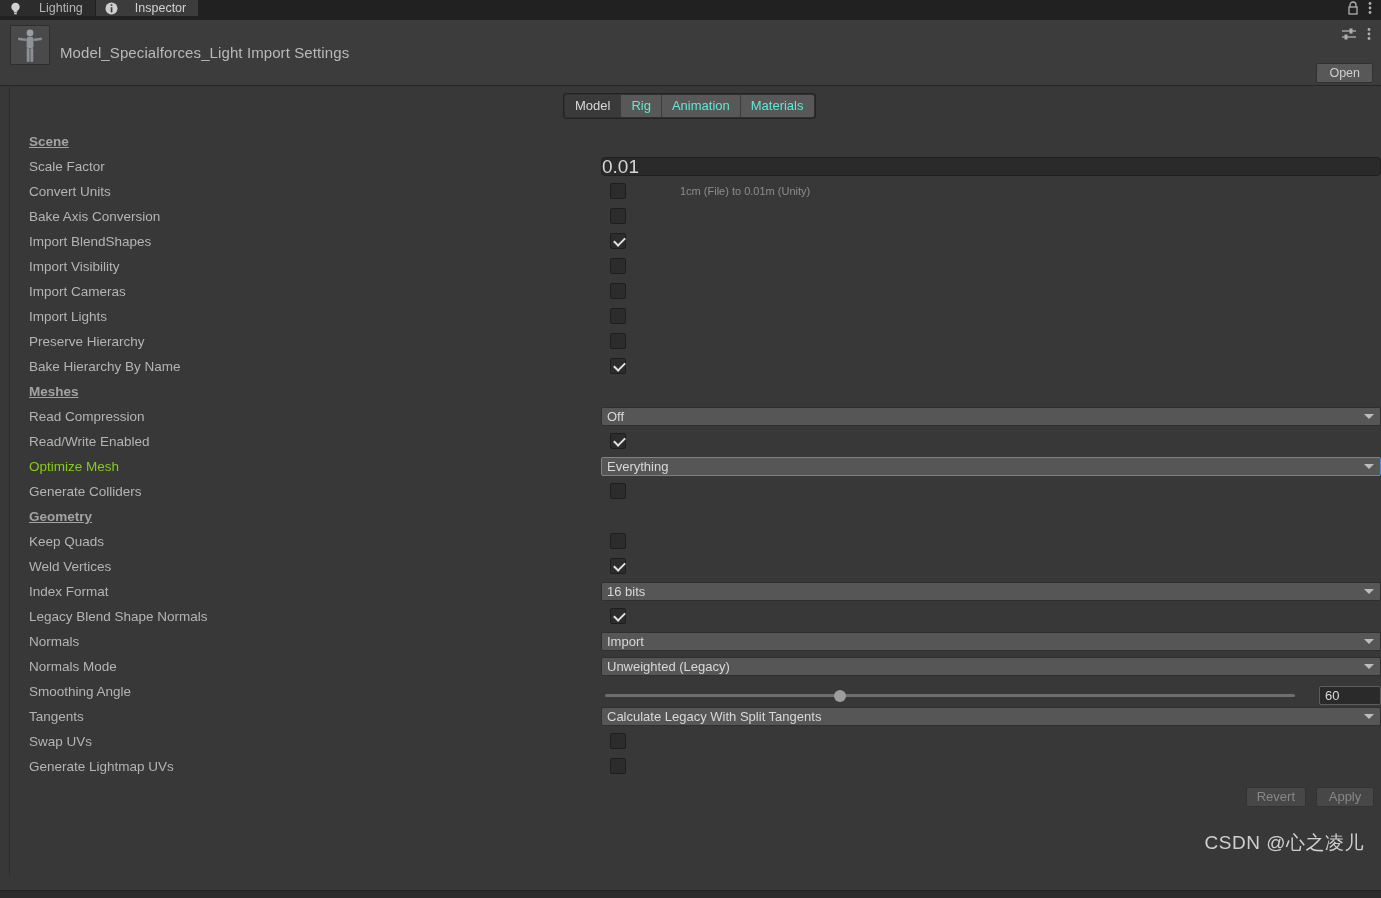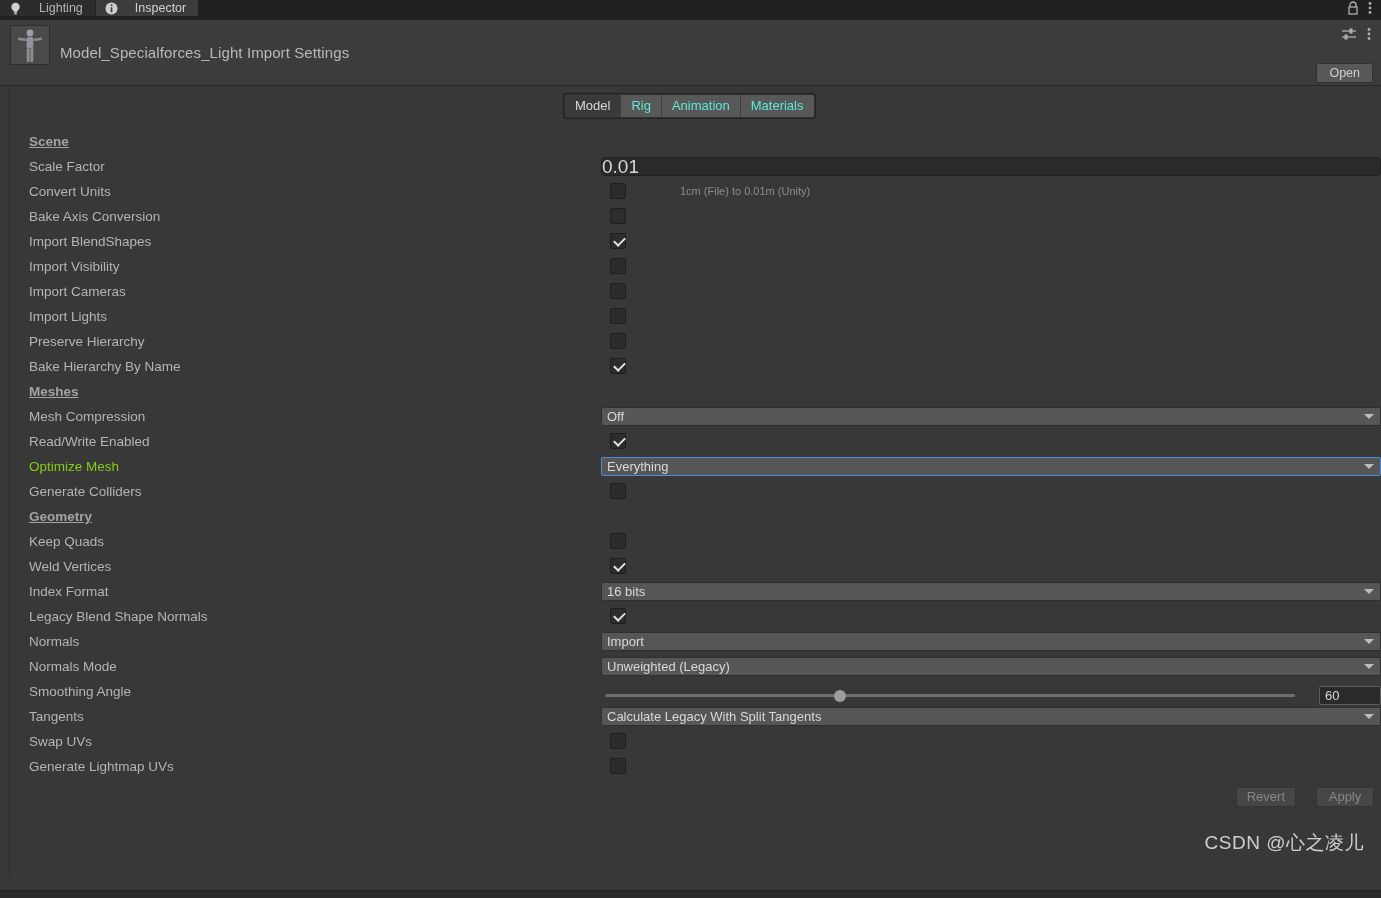--- a/index.html
+++ b/index.html
@@ -127,21 +127,21 @@
   }
   .snum {
     position: absolute; right: 0; top: 3px; width: 62px; height: 19px;
     background: #2a2a2a; border: 1px solid #5d5d5d; border-radius: 2px;
     color: #d8d8d8; font-size: 13px; line-height: 17px; padding-left: 5px;
   }
 
   
   .footer {
     position: absolute; right: 6px; top: 700px;
-    display: flex; gap: 20px;
+    display: flex; gap: 10px;
   }
   .fbtn {
     height: 20px; min-width: 58px; padding: 0 10px;
     background: #474747; border: 1px solid #333; border-radius: 2px;
     color: #878787; font-size: 13px; line-height: 18px; text-align: center;
   }
   .watermark {
     position: absolute; right: 16px; bottom: 20px;
     font-size: 19px; color: #cfcfcf; letter-spacing: .5px;
   }
@@ -289,21 +289,21 @@
         <div class="row">
           <div class="rlabel">Bake Hierarchy By Name</div>
           <div class="rctl">
             <div class="checkbox checked"></div>
           </div>
         </div>
         <div class="row">
           <div class="rlabel section">Meshes</div>
         </div>
         <div class="row">
-          <div class="rlabel">Mesh Compression</div>
+          <div class="rlabel">Read Compression</div>
           <div class="rctl">
             <div class="dropdown"><span>Off</span><span class="dd-arrow"></span></div>
           </div>
         </div>
         <div class="row">
           <div class="rlabel">Read/Write Enabled</div>
           <div class="rctl">
             <div class="checkbox checked"></div>
           </div>
         </div>

